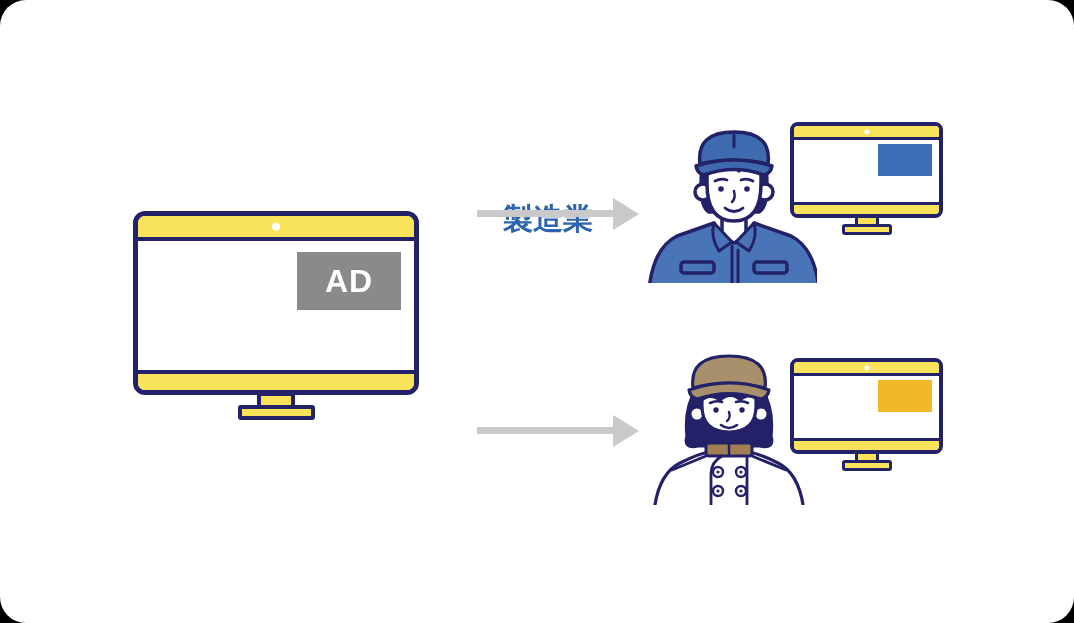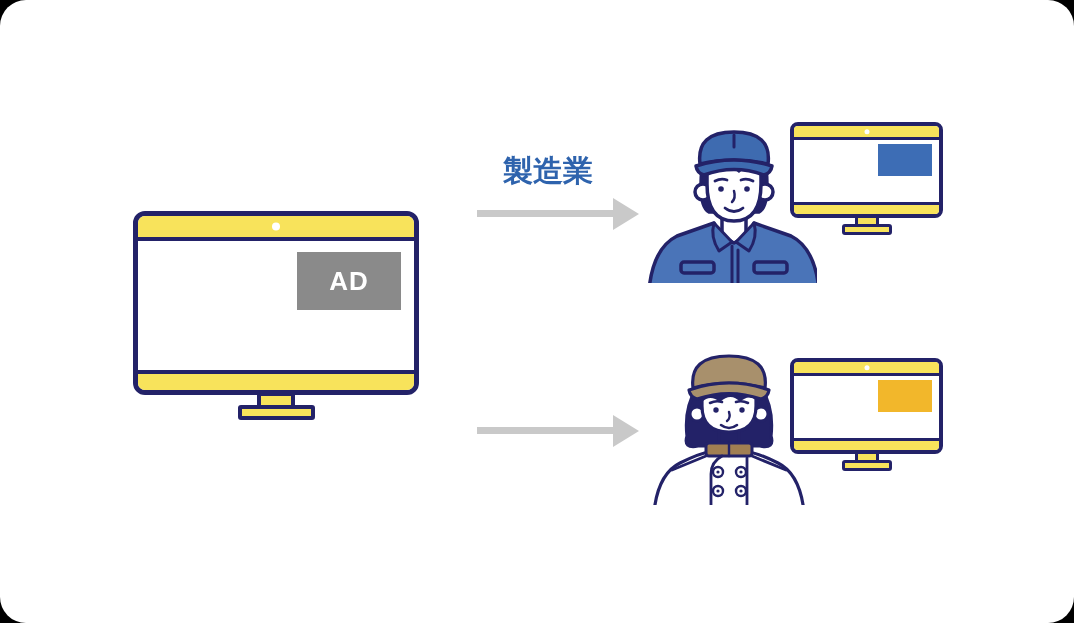--- a/index.html
+++ b/index.html
@@ -44,42 +44,42 @@
   
   .monitor-lg { left: 133px; top: 211px; width: 286px; height: 184px; }
   .monitor-lg .bezel-top { height: 25px; }
   .monitor-lg .bezel-bottom { height: 20px; }
   .neck-lg { left: 257px; top: 392px; width: 38px; height: 17px; }
   .base-lg { left: 238px; top: 405px; width: 77px; height: 15px; }
   .ad-box-lg {
     position: absolute; left: 159px; top: 11px;
     width: 104px; height: 58px;
     display: flex; align-items: center; justify-content: center;
-    font-size: 26px; font-weight: bold; letter-spacing: 1px;
+    font-size: 32px; font-weight: bold; letter-spacing: 1px;
   }
 
   
   .monitor-sm { width: 153px; height: 96px; border-width: 4px; border-radius: 8px; }
   .monitor-sm .bezel-top { height: 14px; border-bottom-width: 3px; }
   .monitor-sm .bezel-bottom { height: 12px; border-top-width: 3px; }
   .monitor-sm .cam-dot { width: 5px; height: 5px; }
   .monitor-sm1 { left: 790px; top: 122px; }
   .monitor-sm2 { left: 790px; top: 358px; }
   .ad-box-sm { position: absolute; left: 84px; top: 4px; width: 54px; height: 32px; }
   .neck-sm { width: 24px; height: 13px; border-width: 3px; }
   .neck-sm1 { left: 855px; top: 215px; }
   .neck-sm2 { left: 855px; top: 451px; }
   .base-sm { width: 50px; height: 11px; border-width: 3px; }
   .base-sm1 { left: 842px; top: 224px; }
   .base-sm2 { left: 842px; top: 460px; }
 
   
   .flow-label {
     position: absolute; width: 180px; text-align: center;
-    font-size: 30px; font-weight: bold; line-height: 34px;
+    font-size: 30px; font-weight: bold; line-height: 34px; margin-top: 48px;
   }
   .flow-label-1 { left: 458px; top: 154px; }
   .flow-label-2 { left: 455px; top: 374px; }
 
   .arrow-shaft { position: absolute; left: 477px; width: 137px; height: 7px; background: #c9c9c9; }
   .arrow-head {
     position: absolute; left: 613px; width: 0; height: 0;
     border-top: 16px solid transparent;
     border-bottom: 16px solid transparent;
     border-left: 26px solid #c9c9c9;

